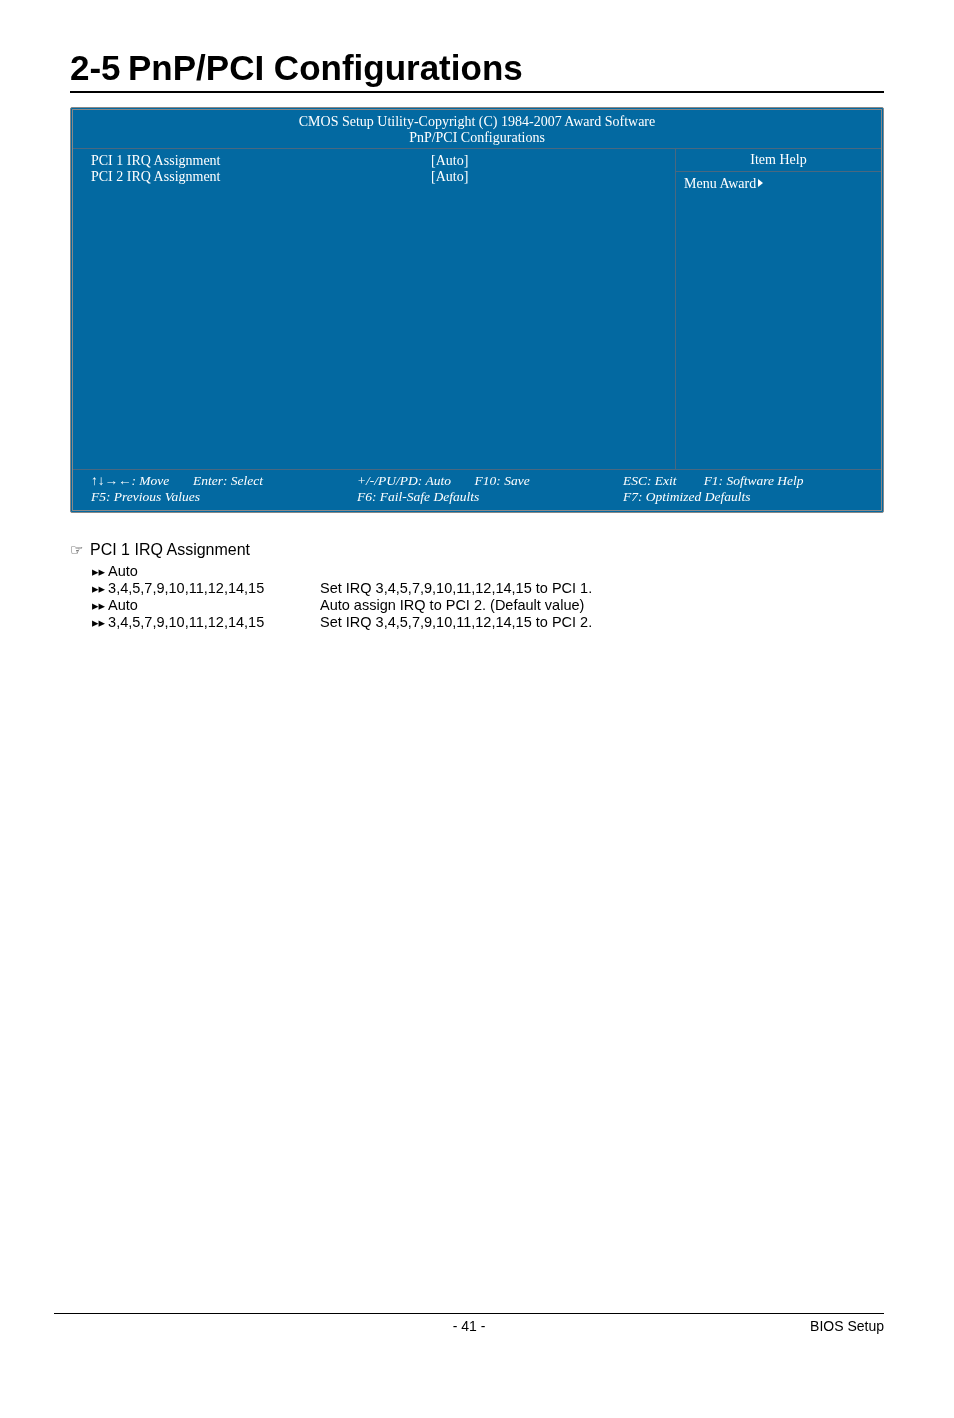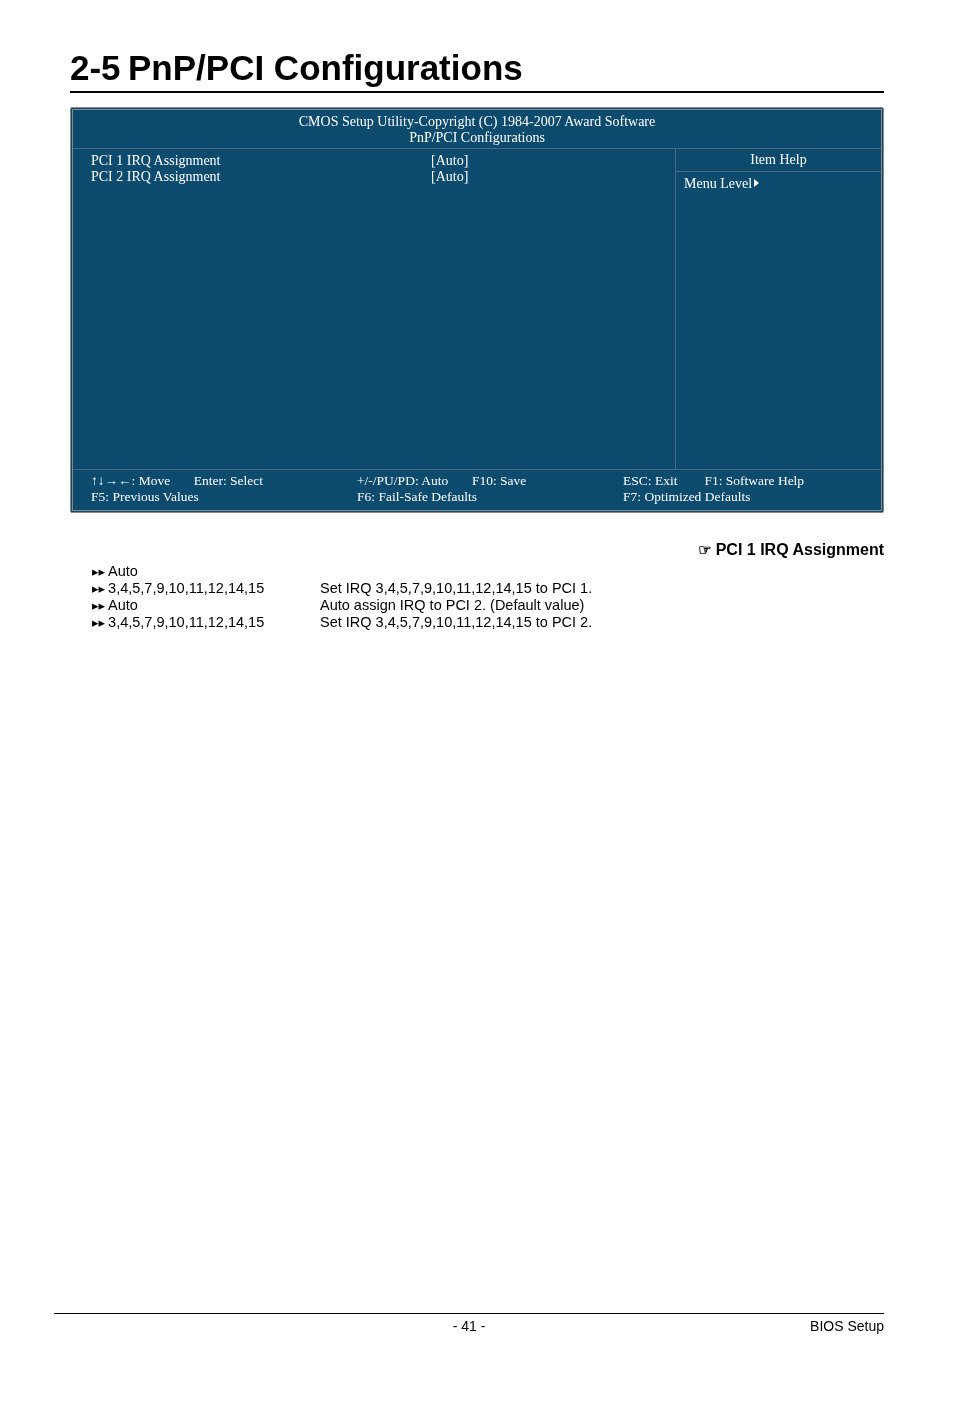--- a/index.html
+++ b/index.html
@@ -23,21 +23,21 @@
     padding-bottom: 3px;
     margin-bottom: 14px;
   }
   .section-num {
     display: inline-block;
     width: 58px;
   }
   .bios-box {
     border: 3px double #888;
     border-radius: 2px;
-    background: #0c4a6e;
+    background: #0369a1;
     color: #fff;
     font-family: "Times New Roman", Times, serif;
     font-size: 14px;
     margin: 0 0 28px 0;
     position: relative;
   }
   .bios-header {
     text-align: center;
     padding: 4px 0 2px 0;
     font-size: 14px;
@@ -82,29 +82,29 @@
   .bios-footer {
     border-top: 1px solid #4a6880;
     display: flex;
     padding: 3px 10px 5px 18px;
     font-size: 13.5px;
     gap: 18px;
   }
   .bios-footer-col {
     flex: 1;
     white-space: pre;
+    font-style: italic;
   }
   .options {
     margin-left: 22px;
   }
   .opt-heading {
-    font-weight: bold;
+    font-weight: normal;
     font-size: 16px;
     margin: 12px 0 4px -22px;
-    text-align: right;
   }
   .hand-icon {
     display: inline-block;
     width: 16px;
     font-size: 15px;
     margin-right: 4px;
   }
   .opt-row {
     display: flex;
     font-size: 14.5px;
@@ -158,21 +158,21 @@
         <div>PCI 1 IRQ Assignment</div>
         <div>PCI 2 IRQ Assignment</div>
       </div>
       <div class="bios-center">
         <div>[Auto]</div>
         <div>[Auto]</div>
       </div>
       <div class="bios-right">
         <div class="bios-right-top">Item Help</div>
         <div class="bios-right-body">
-          <span>Menu Level</span><span class="menu-level-arrow"></span>
+          <span>Menu Award</span><span class="menu-level-arrow"></span>
         </div>
       </div>
     </div>
     <div class="bios-footer">
       <div class="bios-footer-col"><span>↑↓→←: Move</span>       <span>Enter: Select</span>
 <span>F5: Previous Values</span></div>
       <div class="bios-footer-col"><span>+/-/PU/PD: Auto</span>       <span>F10: Save</span>
 <span>F6: Fail-Safe Defaults</span></div>
       <div class="bios-footer-col"><span>ESC: Exit</span>        <span>F1: Software Help</span>
 <span>F7: Optimized Defaults</span></div>

